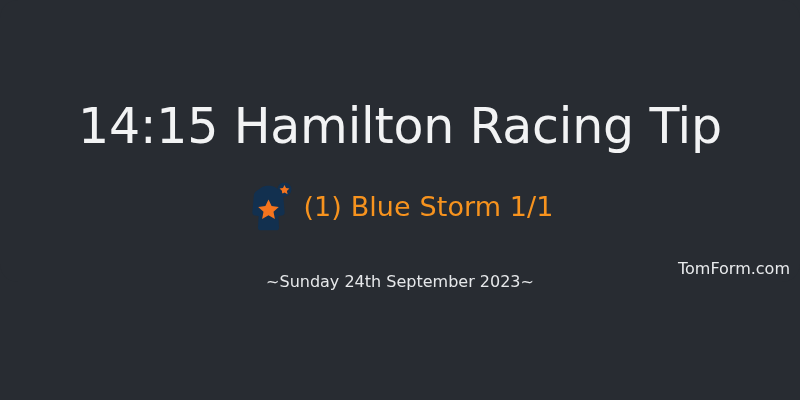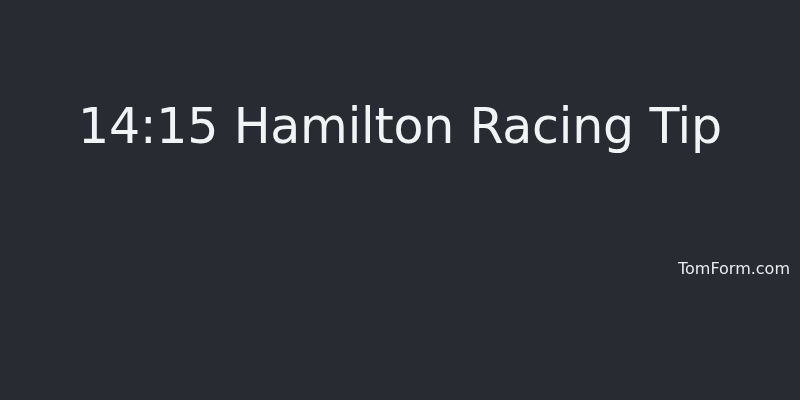--- a/index.html
+++ b/index.html
@@ -92,17 +92,48 @@
     white-space: nowrap;
   }
 </style>
 </head>
 <body>
 
 <div id="tip-card">
 
   <div class="race-title">14:15 Hamilton Racing Tip</div>
 
+  <div class="selection-row">
 
+    <svg class="silk-icon" viewBox="0 0 46 50">
+
+      <circle cx="38.5" cy="7.5" r="7" fill="#12304f"></circle>
+      <path d="M38.5 2.9 L40.0 6.1 L43.4 6.5 L40.9 8.9 L41.6 12.3 L38.5 10.6 L35.4 12.3 L36.1 8.9 L33.6 6.5 L37.0 6.1 Z" fill="#f4741e"></path>
+
+      <path d="M15.5 5.5
+               C18.0 3.2, 27.0 3.2, 29.5 5.5
+               L34.5 9.0
+               C36.2 10.2, 37.0 11.6, 37.2 13.6
+               L38.6 30.0
+               C38.8 32.0, 37.8 33.2, 35.9 33.5
+               L32.4 34.0
+               L33.0 45.4
+               C33.1 47.2, 32.2 48.2, 30.3 48.3
+               L14.7 48.3
+               C12.8 48.2, 11.9 47.2, 12.0 45.4
+               L12.6 34.0
+               L9.1 33.5
+               C7.2 33.2, 6.2 32.0, 6.4 30.0
+               L7.8 13.6
+               C8.0 11.6, 8.8 10.2, 10.5 9.0
+               Z" fill="#12304f"></path>
+
+      <path d="M22.5 17.4 L25.6 24.0 L32.8 24.9 L27.5 29.8 L28.9 36.9 L22.5 33.3 L16.1 36.9 L17.5 29.8 L12.2 24.9 L19.4 24.0 Z" fill="#f4741e"></path>
+    </svg>
+
+    <span class="tip-text">(1) Blue Storm 1/1</span>
+  </div>
+
+  <div class="race-date">~Sunday 24th September 2023~</div>
 
   <div class="watermark">TomForm.com</div>
 
 </div>
 
 </body></html>

